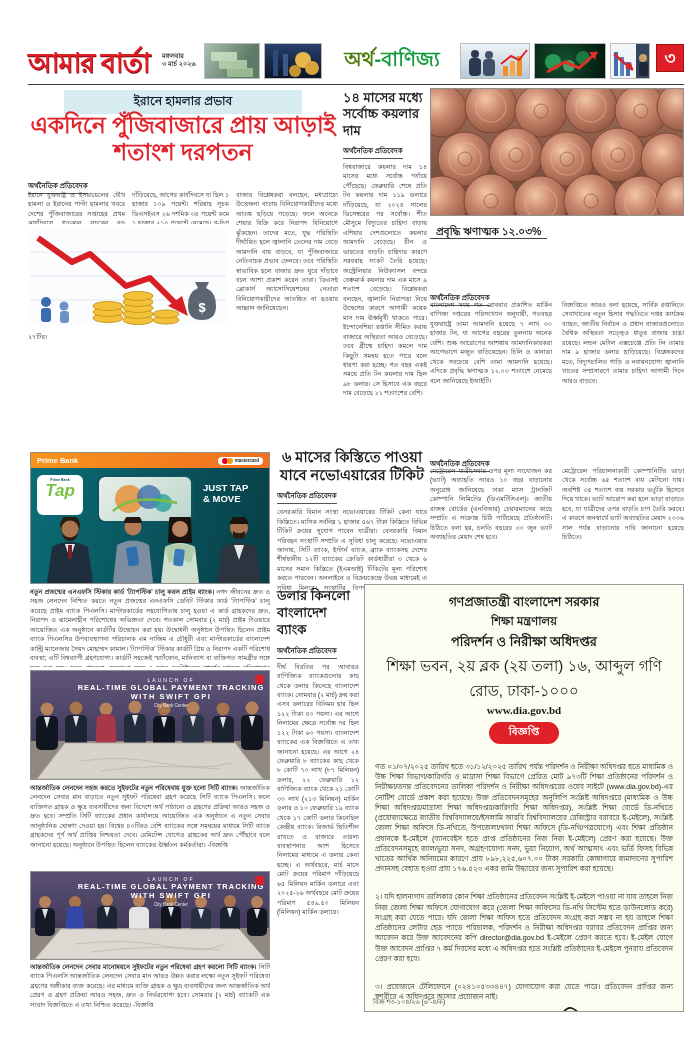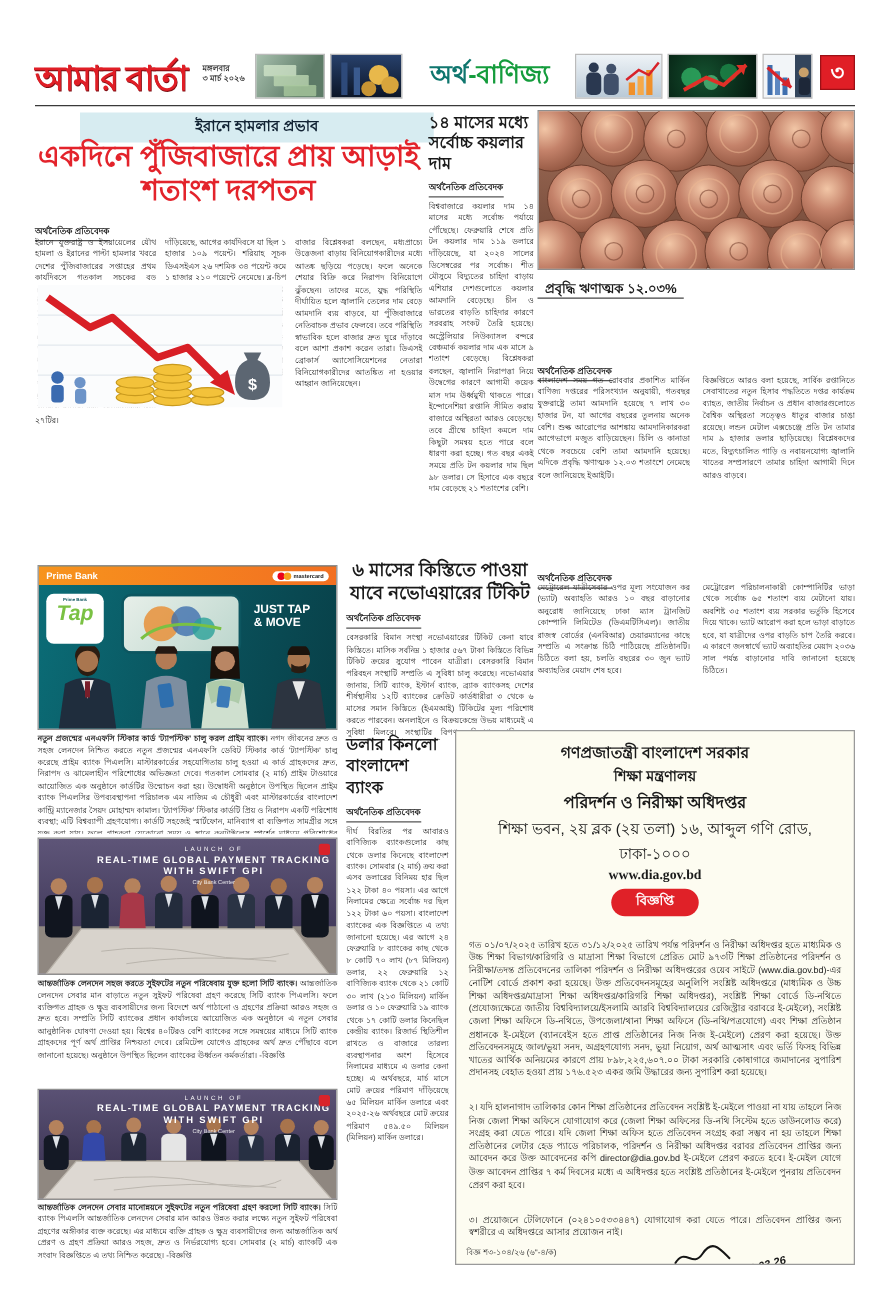--- a/index.html
+++ b/index.html
@@ -13,37 +13,37 @@
   .logo{left:0;top:2px;font-size:27px;font-weight:900;color:#e01e26;letter-spacing:-1px;
         text-shadow:0.5px 0.5px 0 #7a0d12}
   .dateblock{left:134px;top:12px;font-size:6.5px;line-height:1.3;color:#333;font-weight:bold}
   .thumb{top:3px;height:36px;border:1px solid #bbb;overflow:hidden}
   .t1{left:176px;width:56px;background:linear-gradient(120deg,#a8c0ae,#5d7b67 70%)}
   .t2{left:236px;width:58px;background:linear-gradient(180deg,#27406b,#0c1526)}
   .t3{left:432px;width:70px;background:linear-gradient(180deg,#eef3f7,#b9c9d6)}
   .t4{left:506px;width:72px;background:radial-gradient(circle at 40% 50%,#14512f,#04170e)}
   .t5{left:582px;width:40px;background:linear-gradient(90deg,#f2f5f8 65%,#33455c 65%)}
   .section-title{left:298px;top:4px;width:132px;text-align:center;font-size:20px;font-weight:900}
-  .sec1{color:#0f766e}.sec2{color:#149c3c}
+  .sec1{color:#4d7c0f}.sec2{color:#149c3c}
   .pageno{left:628px;top:4px;width:28px;height:28px;background:#e01e26;border:1px solid #9d1016;
           color:#fff;font-size:17px;font-weight:bold;text-align:center;line-height:27px}
   .head-rule{left:28px;top:84px;width:656px;border-top:1.5px solid #3a3a3a}
 
   
   .kicker{background:#d7ecf1;color:#123;font-weight:bold;font-size:12px;text-align:center;padding:2px 0}
   .byline{font-size:7px;font-weight:bold;color:#222;border-bottom:1px solid #555;
           display:inline-block;padding-bottom:1px;margin:3px 0 3px}
   .body-sm{font-size:6.3px;line-height:1.5;text-align:justify;color:#242424;overflow:hidden}
   .caption{font-size:6.3px;line-height:1.5;text-align:justify;color:#242424;overflow:hidden}
   .caption b{font-weight:bold}
   .news-photo{border:1px solid #8f8f8f;overflow:hidden}
 
   
   .lead-art{left:28px;top:90px;width:310px;height:358px}
-  .lead-kicker{left:36px;top:0;width:283px}
+  .lead-kicker{left:36px;top:0;width:238px}
   .lead-headline{left:0;top:22px;width:310px;text-align:center;color:#e3232b;
                  font-size:23px;font-weight:900;line-height:1.18}
   .lead-byline-row{left:0;top:84px}
   .lead-col{top:100px;height:258px;width:97px}
   .illus{left:2px;top:138px;width:196px;height:98px;background:#fff;outline:4px solid #fff}
 
   
   .coal{left:343px;top:90px;width:84px;height:358px}
   .coal-headline{font-size:13px;font-weight:900;line-height:1.25}
   .coal-body{height:292px}
@@ -98,21 +98,21 @@
   .caption2{left:30px;top:783px;width:240px;height:84px}
   .caption3{left:30px;top:962px;width:240px;height:50px}
 
   
   .notice{left:364px;top:584px;width:320px;height:428px;border:1px solid #9a9a9a;
           background:#fdfcf1;padding:8px 10px 4px;overflow:hidden}
   .n-center{text-align:center}
   .n-gov{font-size:12.5px;font-weight:900}
   .n-min{font-size:11.5px;font-weight:900}
   .n-dir{font-size:13px;font-weight:bold}
-  .n-addr{font-size:12px;margin-top:1px}
+  .n-addr{font-size:15px;margin-top:1px}
   .n-web{font-size:11px;font-weight:bold;font-family:"Liberation Serif",serif}
   .n-meta{display:flex;justify-content:space-between;font-size:7.6px;margin-top:6px}
   .n-badge-row{text-align:center;margin-top:5px}
   .n-badge{display:inline-block;background:#e02128;color:#fff;font-size:10.5px;font-weight:bold;
            border-radius:11px;padding:2px 20px 3px}
   .n-para{font-size:7.2px;line-height:1.42;text-align:justify;margin-top:18px}
   .n-sign{display:flex;flex-direction:column;align-items:flex-end;margin-top:4px}
   .n-sign-inner{width:180px;text-align:center}
   .n-scribble-row{display:flex;align-items:flex-end;justify-content:center;gap:2px}
   .n-sign-date{font-size:9px;font-style:italic;font-weight:bold;transform:rotate(-14deg);display:inline-block}

